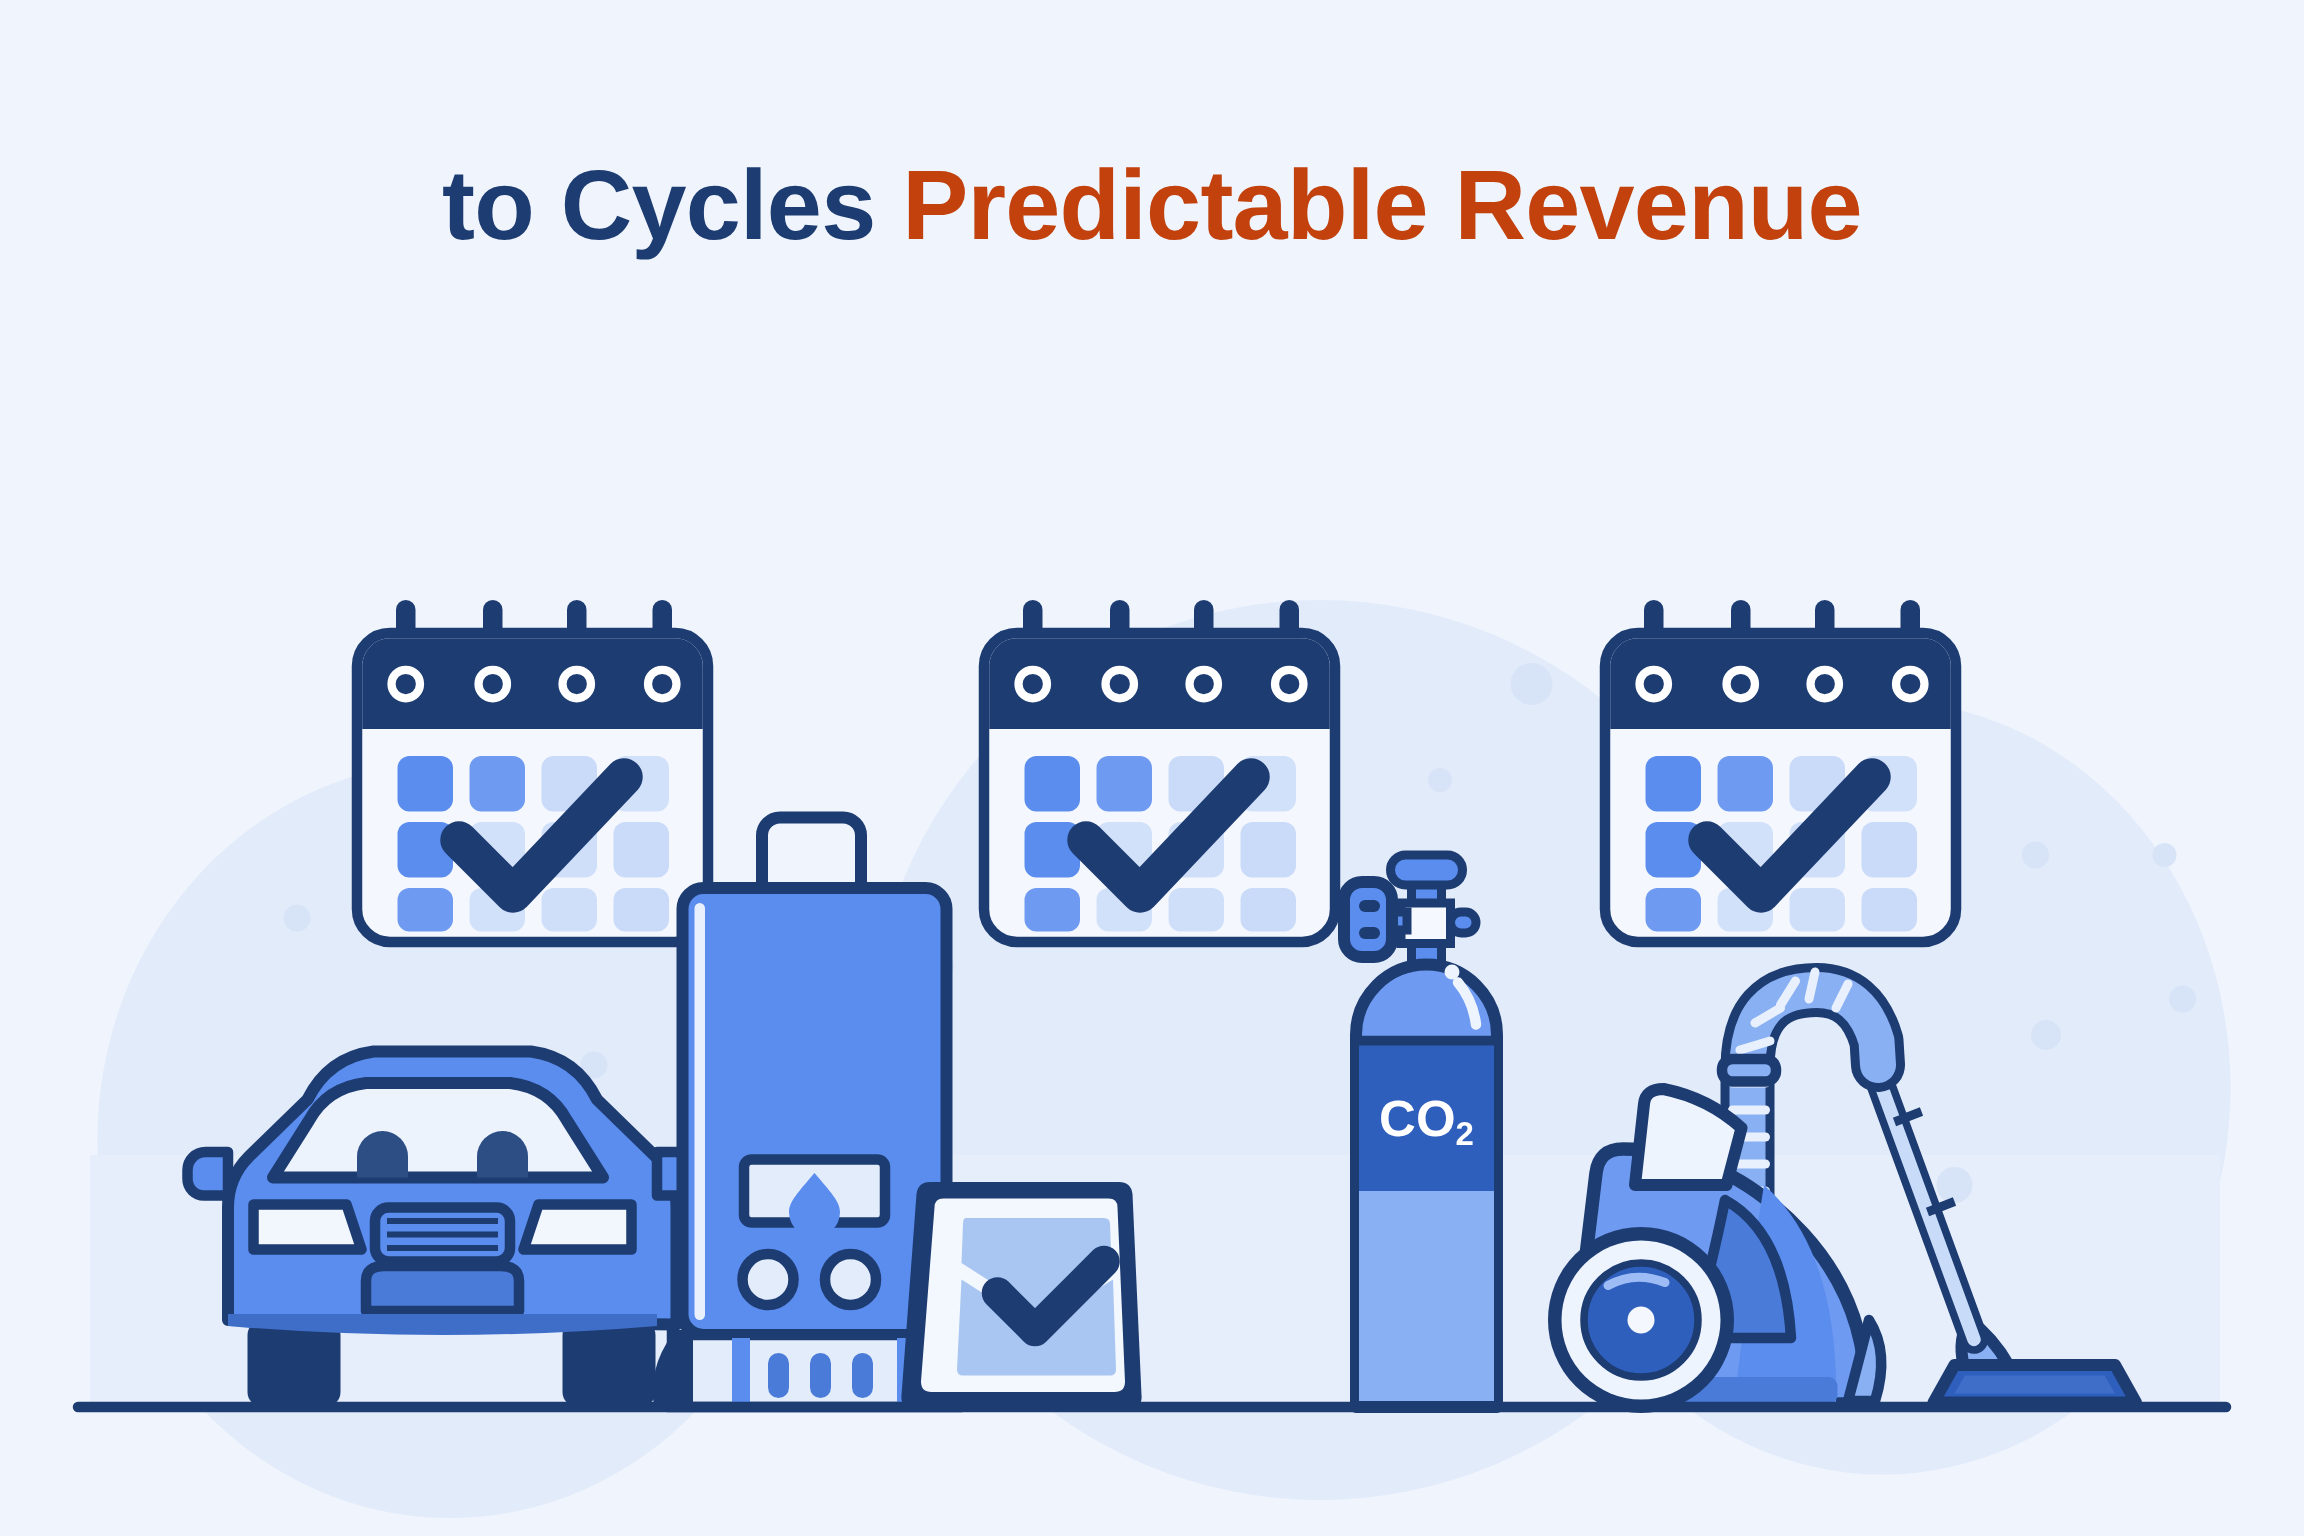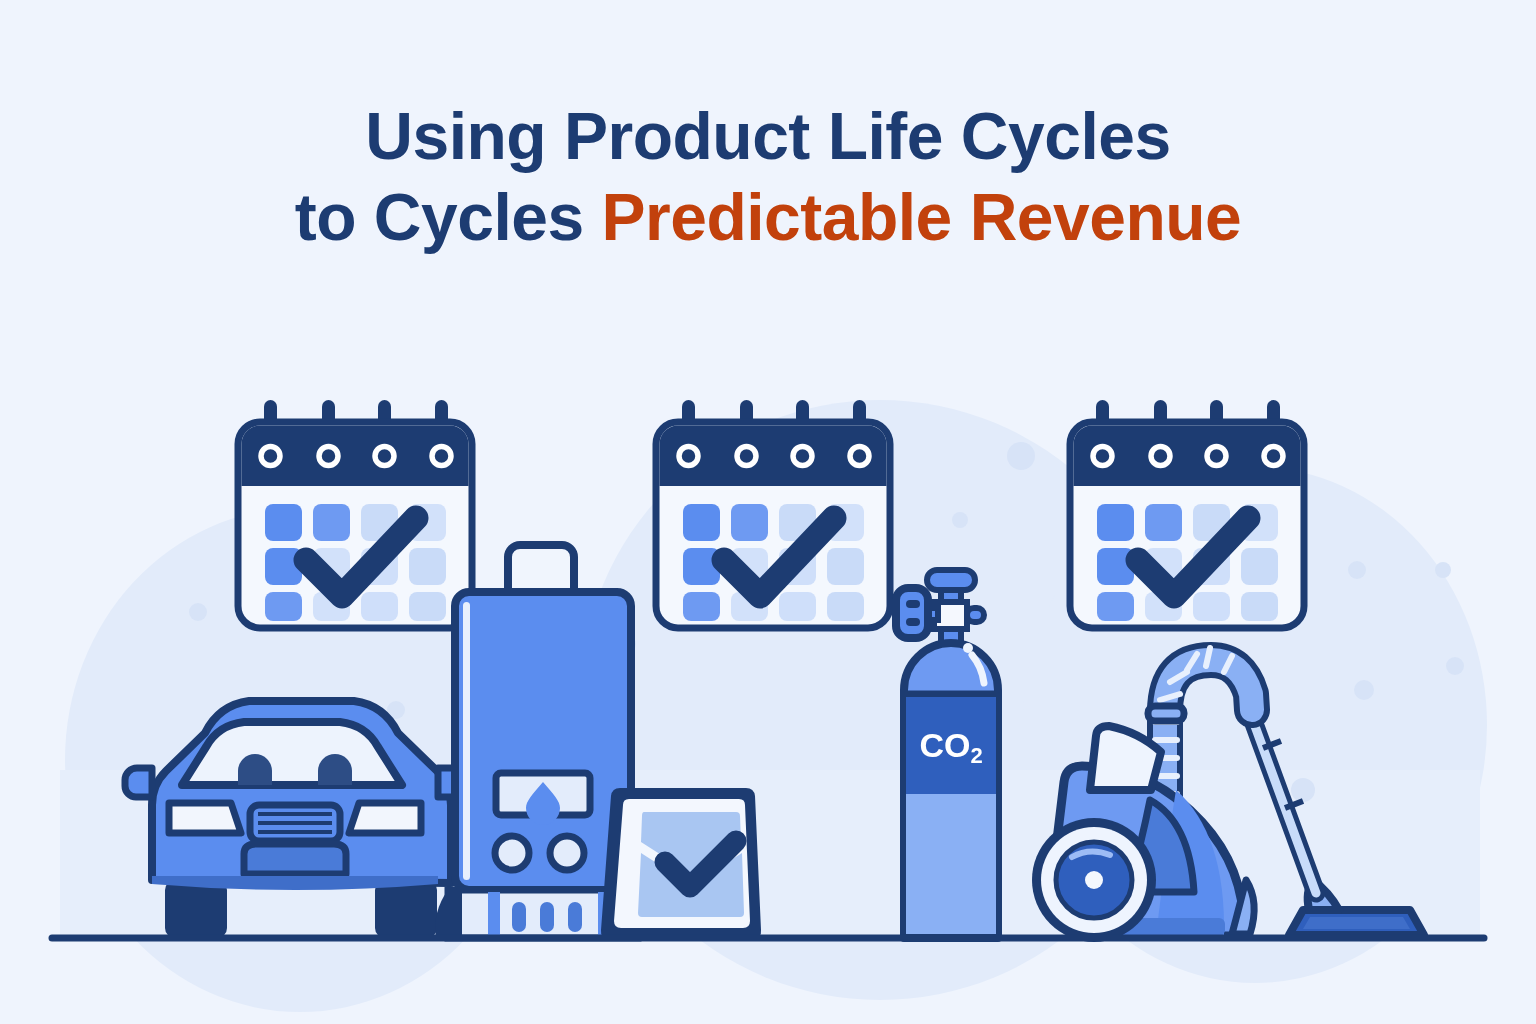--- a/index.html
+++ b/index.html
@@ -62,21 +62,20 @@
       <circle cx="1357" cy="570" r="9"></circle>
       <circle cx="1364" cy="690" r="10"></circle>
       <circle cx="1303" cy="790" r="12"></circle>
       <circle cx="1443" cy="570" r="8"></circle>
       <circle cx="1455" cy="666" r="9"></circle>
       <circle cx="960" cy="520" r="8"></circle>
     </g>
   </svg>
 
   <div id="headline">
-    <span class="line">Using Product Life Cycles</span>
     <span class="line"><span>to Cycles </span><span class="accent">Predictable Revenue</span></span>
   </div>
 
   <svg id="art-layer" viewBox="0 0 1536 1024">
     <defs>
 
       <g id="calendar-glyph">
 
         <rect x="26" y="0" width="13" height="40" rx="6.5" fill="#1d3c72"></rect>
         <rect x="84" y="0" width="13" height="40" rx="6.5" fill="#1d3c72"></rect>

